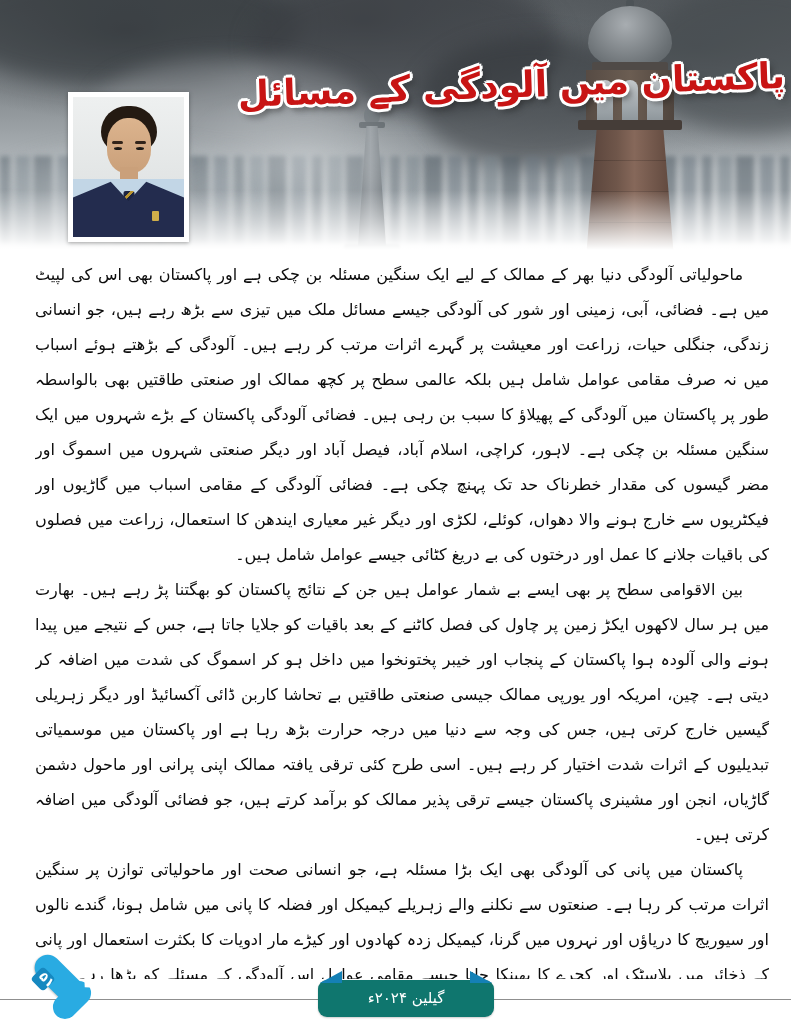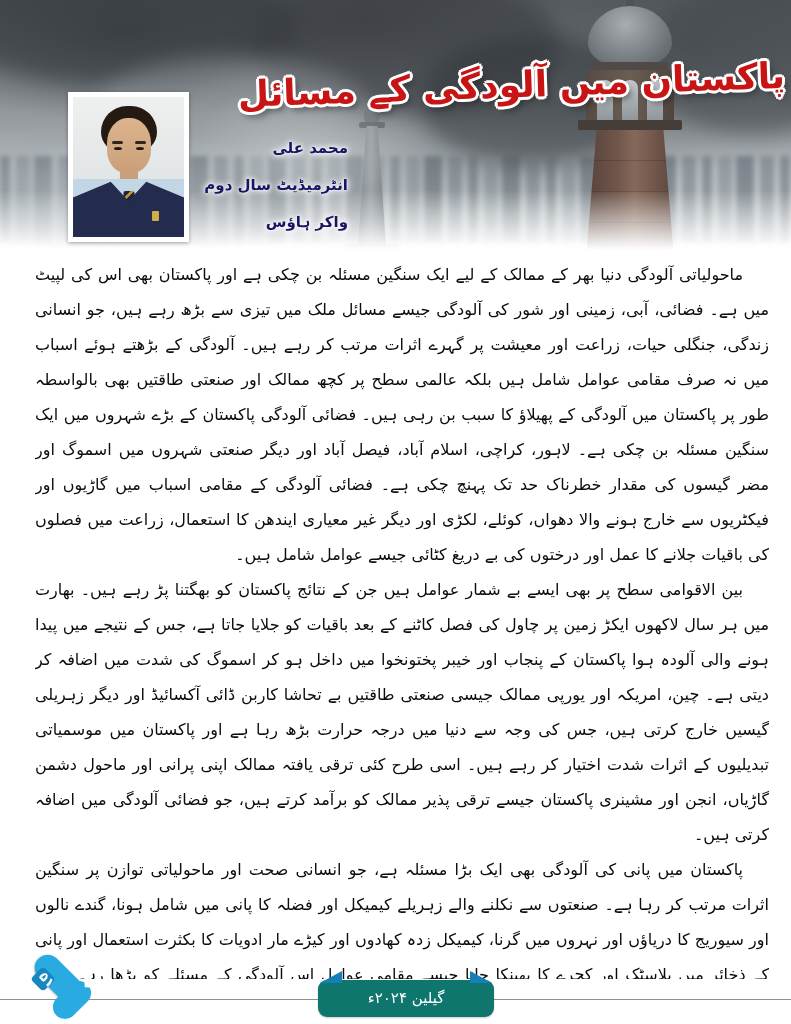--- a/index.html
+++ b/index.html
@@ -174,25 +174,20 @@
       <div class="eye el"></div>
       <div class="eye er"></div>
       <div class="neck"></div>
       <div class="shirt"></div>
       <div class="tie"></div>
       <div class="blazer"></div>
       <div class="crest"></div>
     </div>
   </div>
 
-  <div class="author">
-    <div>محمد علی</div>
-    <div>انٹرمیڈیٹ سال دوم</div>
-    <div>واکر ہاؤس</div>
-  </div>
 
   <div class="article">
     <p>ماحولیاتی آلودگی دنیا بھر کے ممالک کے لیے ایک سنگین مسئلہ بن چکی ہے اور پاکستان بھی اس کی لپیٹ میں ہے۔ فضائی، آبی، زمینی اور شور کی آلودگی جیسے مسائل ملک میں تیزی سے بڑھ رہے ہیں، جو انسانی زندگی، جنگلی حیات، زراعت اور معیشت پر گہرے اثرات مرتب کر رہے ہیں۔ آلودگی کے بڑھتے ہوئے اسباب میں نہ صرف مقامی عوامل شامل ہیں بلکہ عالمی سطح پر کچھ ممالک اور صنعتی طاقتیں بھی بالواسطہ طور پر پاکستان میں آلودگی کے پھیلاؤ کا سبب بن رہی ہیں۔ فضائی آلودگی پاکستان کے بڑے شہروں میں ایک سنگین مسئلہ بن چکی ہے۔ لاہور، کراچی، اسلام آباد، فیصل آباد اور دیگر صنعتی شہروں میں اسموگ اور مضر گیسوں کی مقدار خطرناک حد تک پہنچ چکی ہے۔ فضائی آلودگی کے مقامی اسباب میں گاڑیوں اور فیکٹریوں سے خارج ہونے والا دھواں، کوئلے، لکڑی اور دیگر غیر معیاری ایندھن کا استعمال، زراعت میں فصلوں کی باقیات جلانے کا عمل اور درختوں کی بے دریغ کٹائی جیسے عوامل شامل ہیں۔</p>
     <p>بین الاقوامی سطح پر بھی ایسے بے شمار عوامل ہیں جن کے نتائج پاکستان کو بھگتنا پڑ رہے ہیں۔ بھارت میں ہر سال لاکھوں ایکڑ زمین پر چاول کی فصل کاٹنے کے بعد باقیات کو جلایا جاتا ہے، جس کے نتیجے میں پیدا ہونے والی آلودہ ہوا پاکستان کے پنجاب اور خیبر پختونخوا میں داخل ہو کر اسموگ کی شدت میں اضافہ کر دیتی ہے۔ چین، امریکہ اور یورپی ممالک جیسی صنعتی طاقتیں بے تحاشا کاربن ڈائی آکسائیڈ اور دیگر زہریلی گیسیں خارج کرتی ہیں، جس کی وجہ سے دنیا میں درجہ حرارت بڑھ رہا ہے اور پاکستان میں موسمیاتی تبدیلیوں کے اثرات شدت اختیار کر رہے ہیں۔ اسی طرح کئی ترقی یافتہ ممالک اپنی پرانی اور ماحول دشمن گاڑیاں، انجن اور مشینری پاکستان جیسے ترقی پذیر ممالک کو برآمد کرتے ہیں، جو فضائی آلودگی میں اضافہ کرتی ہیں۔</p>
     <p>پاکستان میں پانی کی آلودگی بھی ایک بڑا مسئلہ ہے، جو انسانی صحت اور ماحولیاتی توازن پر سنگین اثرات مرتب کر رہا ہے۔ صنعتوں سے نکلنے والے زہریلے کیمیکل اور فضلہ کا پانی میں شامل ہونا، گندے نالوں اور سیوریج کا دریاؤں اور نہروں میں گرنا، کیمیکل زدہ کھادوں اور کیڑے مار ادویات کا بکثرت استعمال اور پانی کے ذخائر میں پلاسٹک اور کچرے کا پھینکا جانا جیسے مقامی عوامل اس آلودگی کے مسئلے کو بڑھا رہے ہیں۔ بھارت کئی دریاؤں پر ڈیم بنا کر پاکستان کے پانی کے قدرتی بہاؤ کو روک رہا ہے، جس کے باعث نہری پانی کی قلت پیدا ہو رہی ہے اور آلودہ پانی کے استعمال میں اضافہ ہو رہا ہے۔ بعض ترقی یافتہ ممالک اپنے صنعتی کیمیکل اور خطرناک فضلہ کو ترقی پذیر ممالک کے سمندروں اور پانیوں میں ٹھکانے لگاتے ہیں، جس کا اثر بحیرہ عرب کے ساحلی علاقوں پر بھی دیکھا جا سکتا ہے۔ پاکستان میں زمین کی آلودگی بھی خطرناک حد تک بڑھ رہی ہے، جو زراعت، انسانی صحت اور جنگلی حیات کو متاثر کر رہی ہے۔</p>
 
   </div>
 
   <div class="footer-line"></div>
   <div class="banner">

